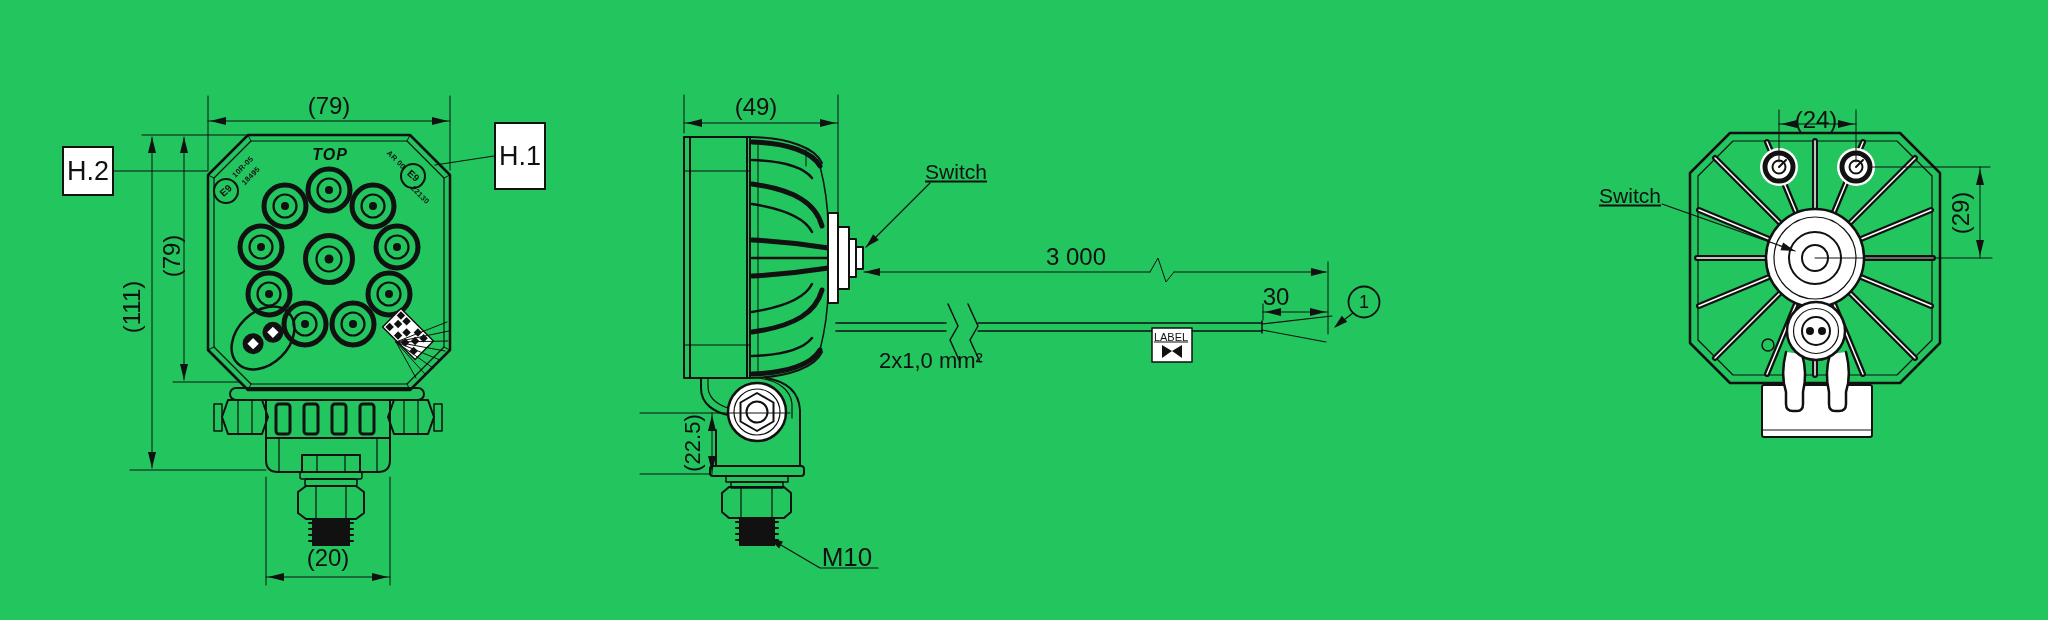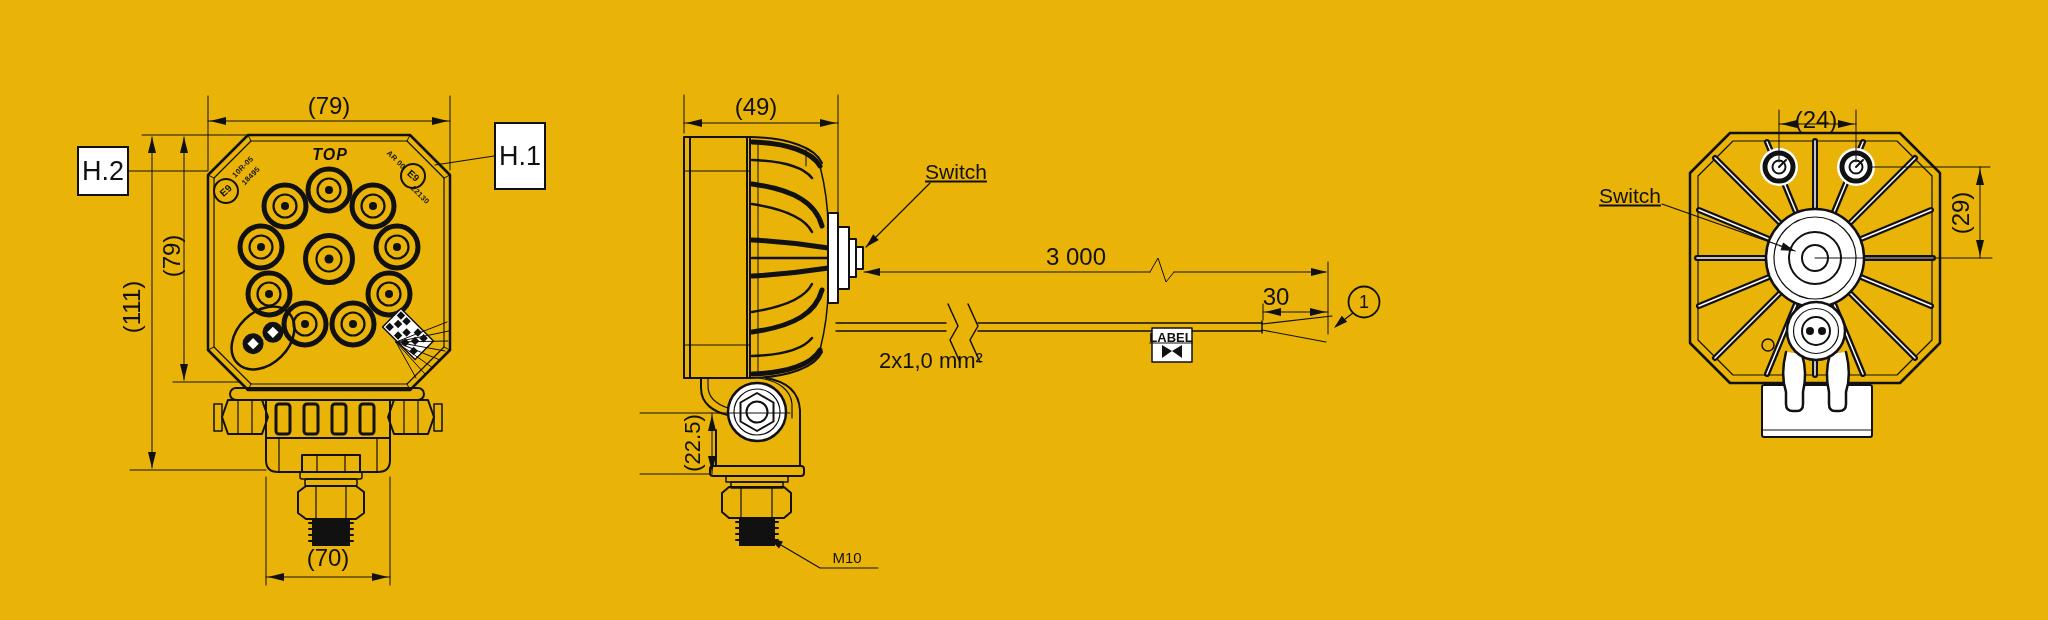--- a/index.html
+++ b/index.html
@@ -1,31 +1,31 @@
 <!DOCTYPE html>
 <html><head>
 <meta charset="utf-8">
 <style>
   html,body{margin:0;padding:0;background:#fff;}
-  .canvas{position:relative;width:2048px;height:620px;background:#eab308;
+  .canvas{position:relative;width:2048px;height:620px;background:#22c55e;
           font-family:"Liberation Sans",sans-serif;color:#111;overflow:hidden;}
   svg{position:absolute;left:0;top:0;}
   .lbl{position:absolute;transform:translate(-50%,-50%);white-space:nowrap;
        color:#111;line-height:1;}
   .rot270{transform:translate(-50%,-50%) rotate(-90deg);}
   .rot45{transform:translate(-50%,-50%) rotate(45deg);}
   .rotm45{transform:translate(-50%,-50%) rotate(-45deg);}
   .rotm42{transform:translate(-50%,-50%) rotate(-42deg);}
   .rot42{transform:translate(-50%,-50%) rotate(42deg);}
   .dim{font-size:24px;}
   .callout{font-size:21px;text-decoration:underline;}
   .tiny{font-size:7.5px;font-weight:bold;letter-spacing:.3px;}
   .emark{font-size:10px;font-weight:bold;}
   .topmark{font-size:16px;font-weight:bold;letter-spacing:1px;font-style:italic;}
-  .labeltag{font-size:13px;font-weight:bold;text-decoration:underline;}
+  .labeltag{font-size:11px;font-weight:normal;text-decoration:underline;}
   .balloon{font-size:18px;}
   .hbox{position:absolute;border:2.5px solid #111;display:flex;align-items:center;
         justify-content:center;font-size:27px;background:#fff;box-sizing:border-box;}
 </style>
 </head>
 <body>
 
 <div class="canvas">
 
 <svg width="2048" height="620" viewBox="0 0 2048 620">
@@ -357,42 +357,42 @@
         <path d="M1662,204 L1795,251" stroke-width="1.2"></path>
         <polygon points="1795,251 1780.5,250.2 1783.1,242.6" fill="#111" stroke="none"></polygon>
       </g>
     </g>
   </g>
 </svg>
 
 <span class="lbl dim" style="left:329px;top:106px;">(79)</span>
 <span class="lbl dim rot270" style="left:172px;top:256px;">(79)</span>
 <span class="lbl dim rot270" style="left:132px;top:307px;">(111)</span>
-<span class="lbl dim" style="left:328px;top:558px;">(70)</span>
+<span class="lbl dim" style="left:328px;top:558px;">(20)</span>
 <span class="lbl topmark" style="left:330px;top:155px;">TOP</span>
 <span class="lbl emark rotm42" style="left:226px;top:191px;">E9</span>
 <span class="lbl tiny rotm45" style="left:243px;top:167px;">10R-05</span>
 <span class="lbl tiny rotm45" style="left:251px;top:176px;">18495</span>
 <span class="lbl emark rot42" style="left:413px;top:176px;">E9</span>
 <span class="lbl tiny rot45" style="left:396px;top:160px;">AR 00</span>
 <span class="lbl tiny rot45" style="left:420px;top:195px;">22130</span>
-<div class="hbox" style="left:77px;top:146px;width:52px;height:50px;">
+<div class="hbox" style="left:62px;top:146px;width:52px;height:50px;">
       <span>H.2</span>
     </div>
 <div class="hbox" style="left:494px;top:122px;width:52px;height:68px;">
       <span>H.1</span>
     </div>
 
 <span class="lbl dim" style="left:756px;top:107px;">(49)</span>
 <span class="lbl callout" style="left:956px;top:171px;">Switch</span>
 <span class="lbl dim" style="left:1076px;top:257px;">3 000</span>
 <span class="lbl dim" style="left:931px;top:361px;font-size:22px;">2x1,0 mm²</span>
 <span class="lbl labeltag" style="left:1171px;top:337px;">LABEL</span>
 <span class="lbl dim" style="left:1276px;top:297px;">30</span>
 <span class="lbl balloon" style="left:1364px;top:302px;">1</span>
 <span class="lbl dim rot270" style="left:693px;top:443px;font-size:22px;">(22.5)</span>
-<span class="lbl dim" style="left:847px;top:557px;font-size:15px;">M10</span>
+<span class="lbl dim" style="left:847px;top:557px;font-size:26px;">M10</span>
 
 <span class="lbl dim" style="left:1816px;top:120px;">(24)</span>
 <span class="lbl dim rot270" style="left:1961px;top:213px;">(29)</span>
 <span class="lbl callout" style="left:1630px;top:195px;">Switch</span>
 
 </div>
 
 </body></html>

